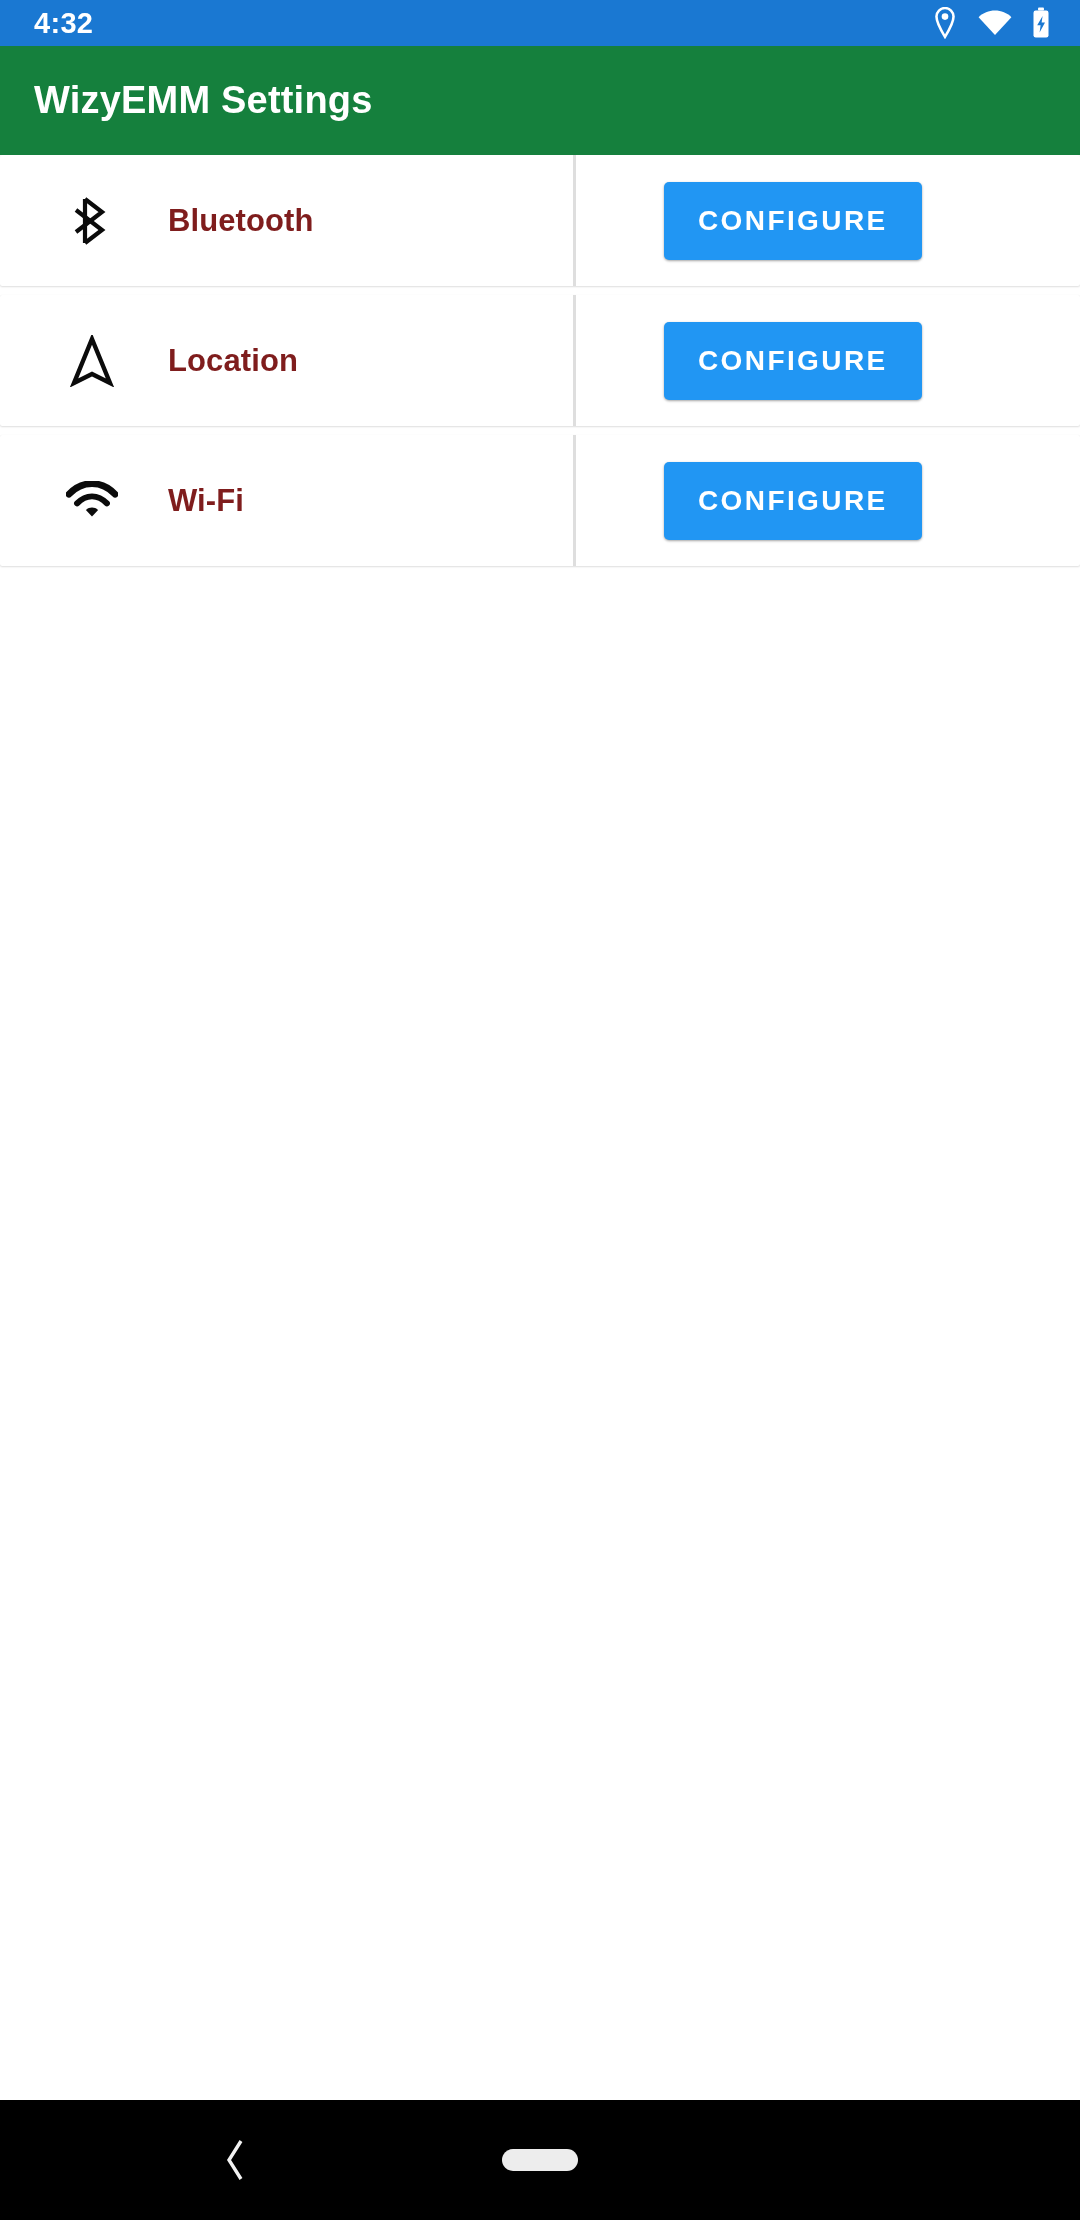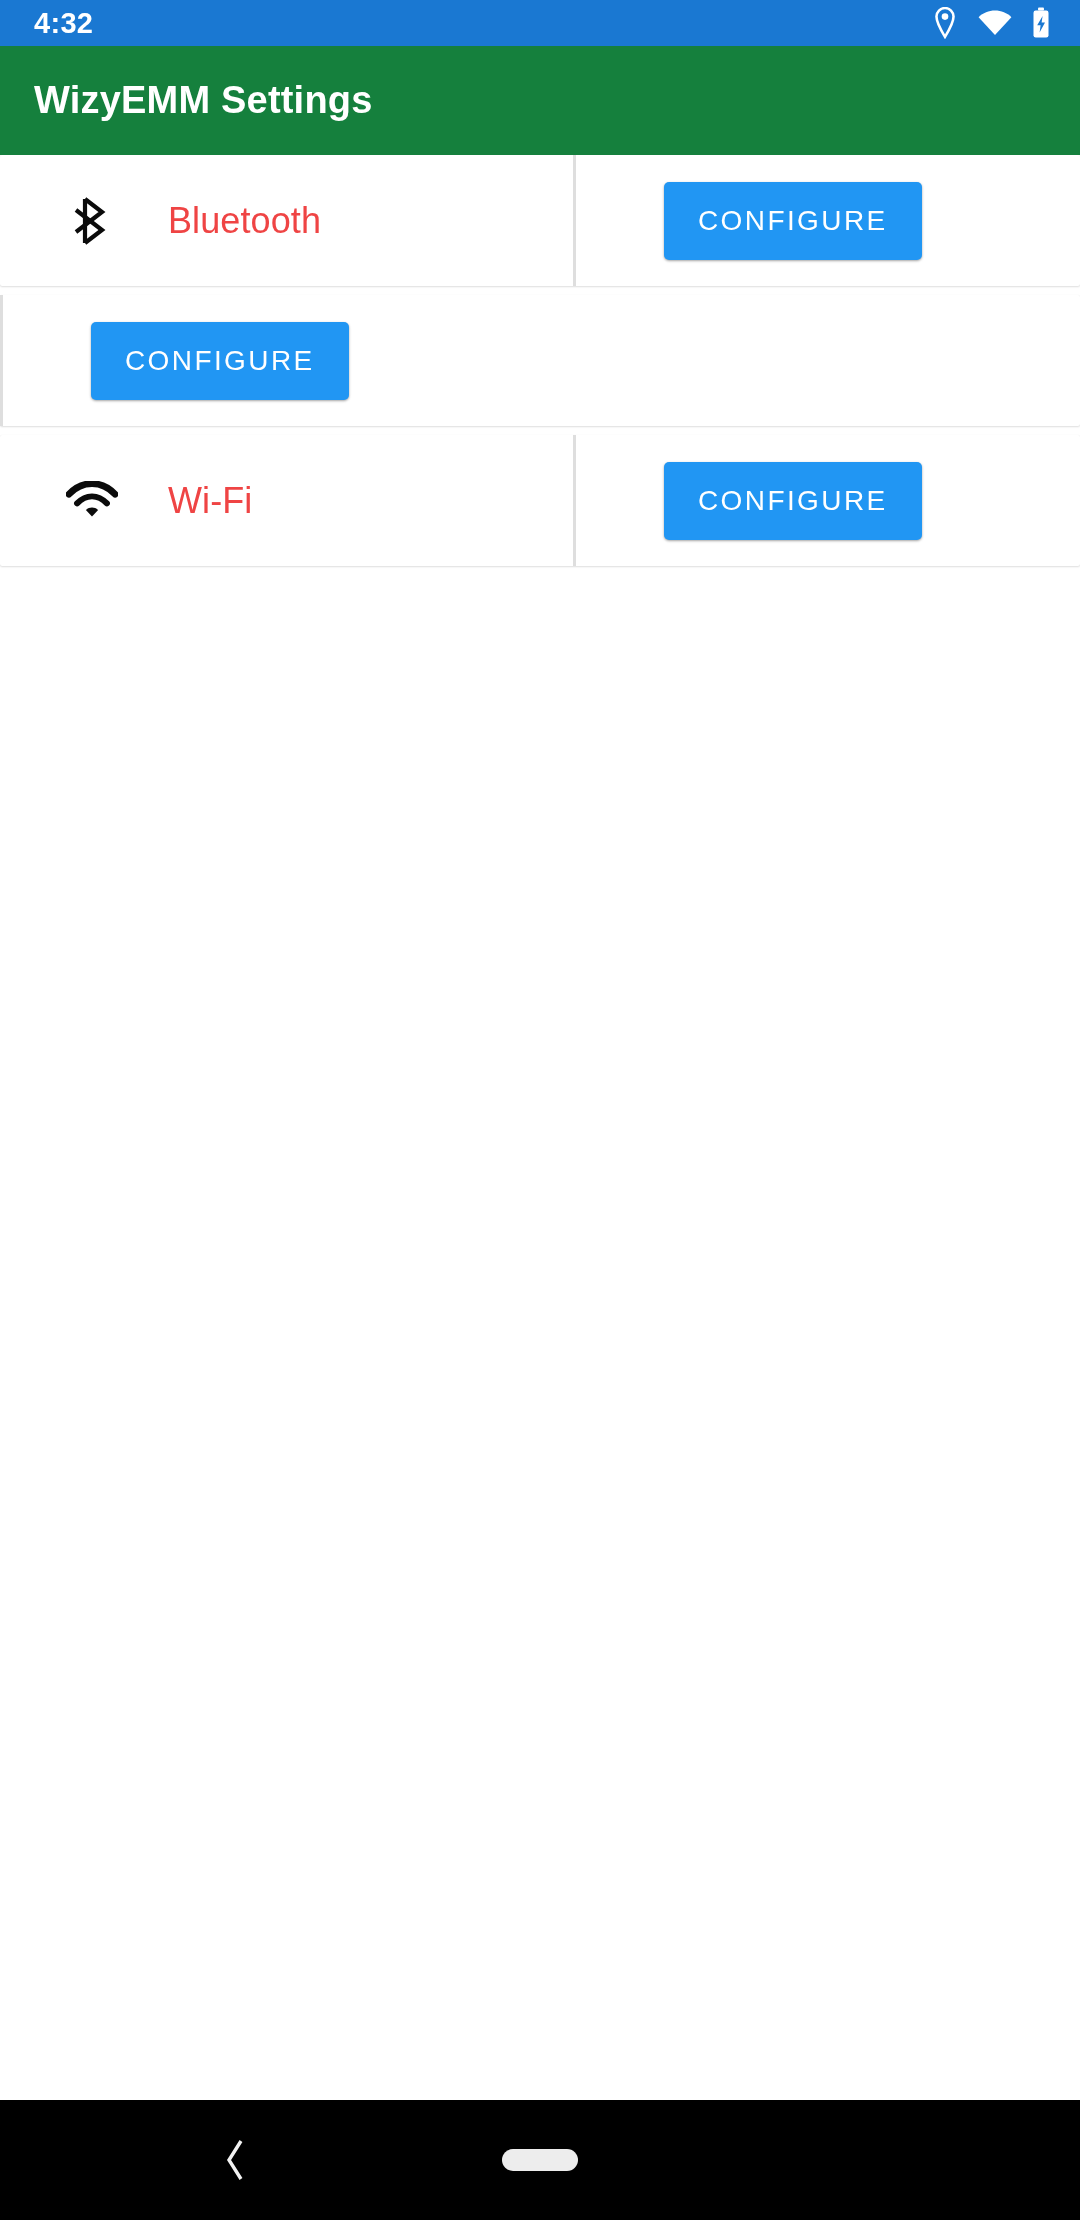--- a/index.html
+++ b/index.html
@@ -78,24 +78,25 @@
     height:100%;
   }
   .setting-icon {
     width:52px; height:52px;
     display:flex; align-items:center; justify-content:center;
     flex:0 0 auto;
   }
   .setting-icon svg { display:block; }
   .setting-label {
     margin-left:50px;
-    font-size:36px;
-    color:#ef4444;
+    font-size:31px;
+    color:#7f1d1d;
     letter-spacing:0.1px;
     white-space:nowrap;
+    font-weight:bold;
   }
 
   .card-divider {
     width:3px;
     height:131px;
     background:#dedede;
     flex:0 0 auto;
   }
 
   .card-right {
@@ -104,21 +105,21 @@
     padding-left:88px;
     height:100%;
   }
   .configure-btn {
     background:#2196f3;
     color:#ffffff;
     border:none;
     border-radius:5px;
     font-family:"Liberation Sans", sans-serif;
     font-size:28px;
-    font-weight:normal;
+    font-weight:bold;
     letter-spacing:2.4px;
     height:78px;
     padding:4px 34px;
     cursor:pointer;
     box-shadow:0 1px 3px rgba(0,0,0,0.22), 0 1px 2px rgba(0,0,0,0.16);
     white-space:nowrap;
   }
 
   .content-spacer { flex:1 1 auto; }
 
@@ -207,20 +208,28 @@
           </span>
           <span class="setting-label">Bluetooth</span>
         </div>
         <div class="card-divider"></div>
         <div class="card-right">
           <button class="configure-btn">CONFIGURE</button>
         </div>
       </div>
 
       <div class="setting-card">
+        <div class="card-left">
+          <span class="setting-icon">
+            <svg width="46" height="52" viewBox="0 0 46 52">
+              <path d="M23 4 L41 48 L23 39 L5 48 Z" fill="none" stroke="#0b0b0b" stroke-width="4.4" stroke-linejoin="miter"></path>
+            </svg>
+          </span>
+          <span class="setting-label">Location</span>
+        </div>
         <div class="card-divider"></div>
         <div class="card-right">
           <button class="configure-btn">CONFIGURE</button>
         </div>
       </div>
 
       <div class="setting-card">
         <div class="card-left">
           <span class="setting-icon">
             <svg width="54" height="40" viewBox="0 0 54 40">

